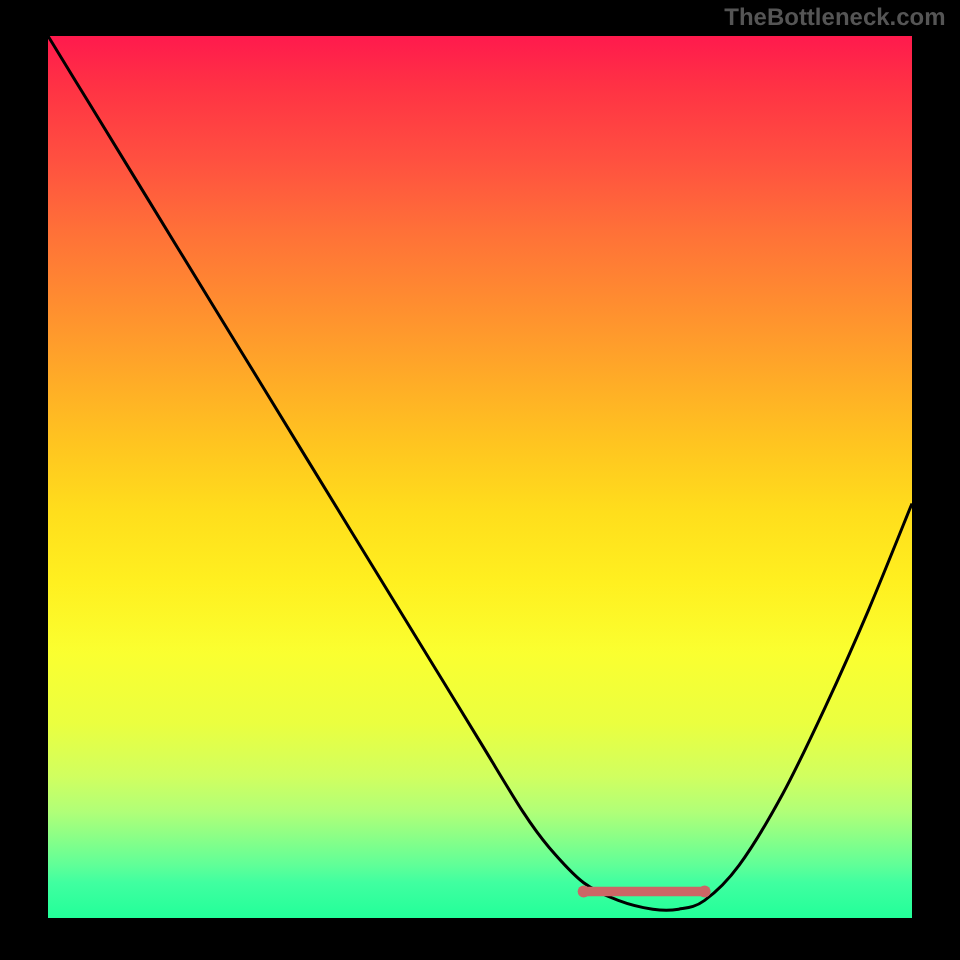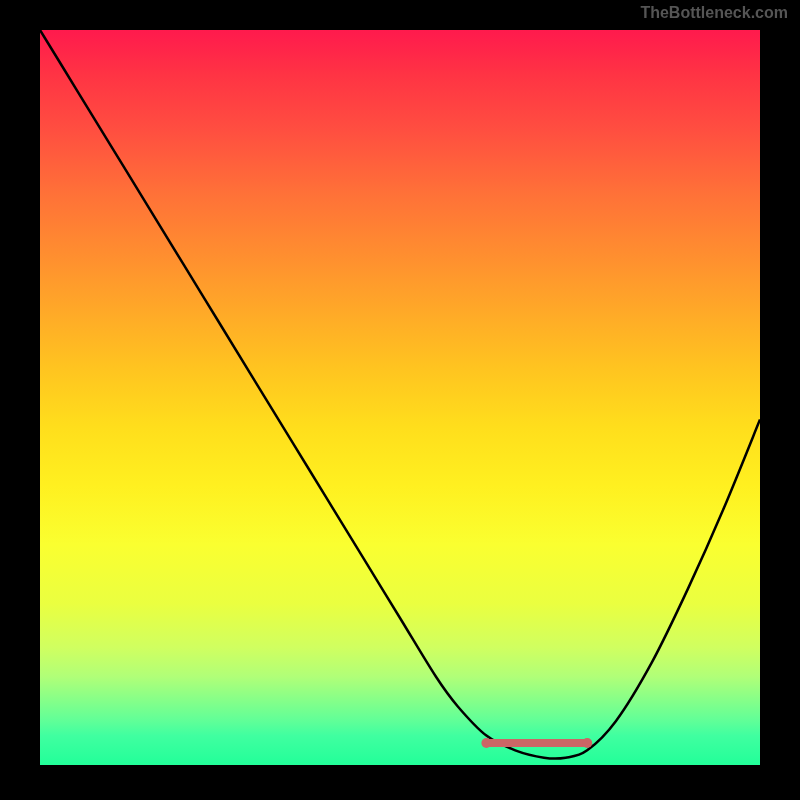--- a/index.html
+++ b/index.html
@@ -7,21 +7,21 @@
     width: 800px;
     height: 800px;
     background: #000;
     position: relative;
     font-family: Arial, sans-serif;
   }
   .watermark {
     position: absolute;
     top: 4px;
     right: 12px;
-    font-size: 16px;
+    font-size: 20px;
     font-weight: bold;
     color: #555;
     z-index: 10;
   }
   .plot-area {
     position: absolute;
     left: 40px;
     top: 30px;
     width: 720px;
     height: 735px;

